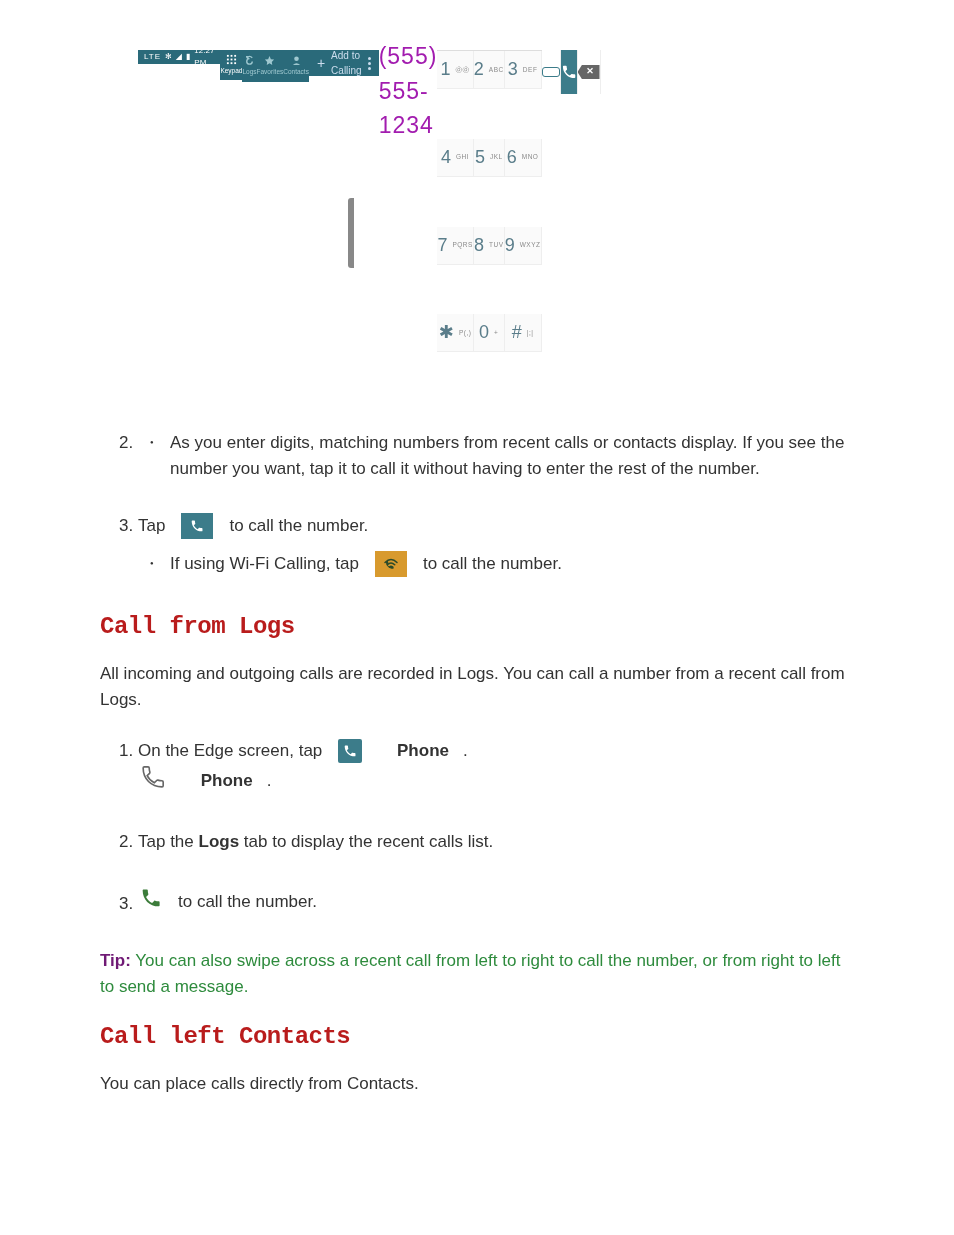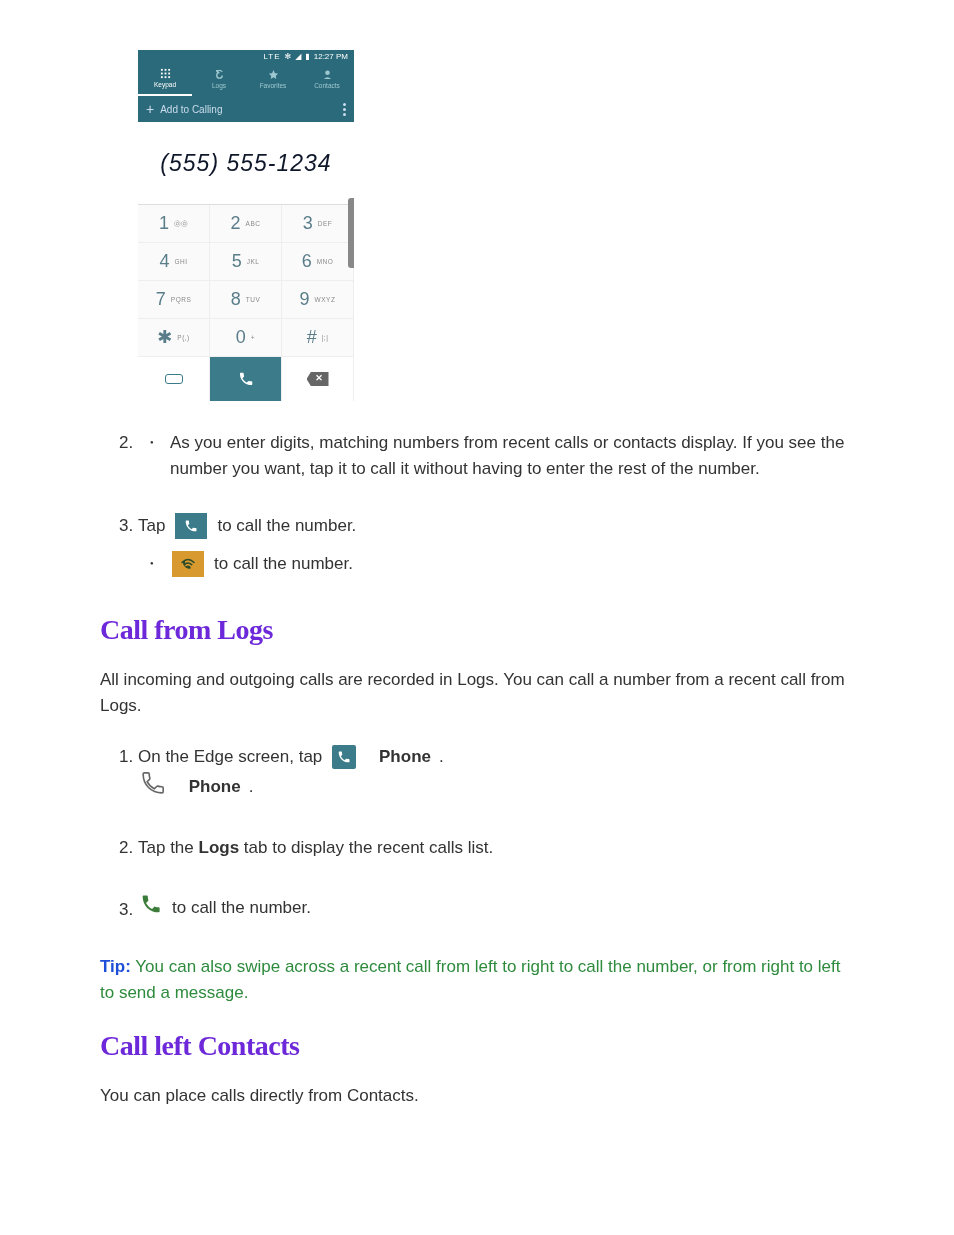--- a/index.html
+++ b/index.html
@@ -11,21 +11,21 @@
       width: 954px;
       padding: 50px 100px 40px 100px;
       line-height: 1.5;
     }
     .screenshot-holder { margin-left: 38px; margin-bottom: 28px; }
     .phone-shot {
       width: 216px;
       height: 352px;
       background: #fff;
       display: flex;
-      flex-direction: column;
+      flex-direction: row;
       position: relative;
       border: none;
     }
     .statusbar {
       height: 14px;
       background: #2a6a7a;
       color: #fff;
       font-size: 8px;
       display: flex;
       justify-content: flex-end;
@@ -36,21 +36,21 @@
     .statusbar span:first-child { letter-spacing: 1px; }
     .tabbar { height: 32px; background: #2a6a7a; display: flex; }
     .tab { flex: 1; display: flex; flex-direction: column; align-items: center; justify-content: center; color: #9fc8d0; font-size: 6.5px; gap: 1px; }
     .tab.sel { color: #fff; border-bottom: 2px solid #fff; }
     .tab-icon { width: 11px; height: 11px; }
     .addrow { height: 26px; background: #2a6a7a; display: flex; align-items: center; padding: 0 8px; color: #cde; font-size: 10px; gap: 6px; justify-content: space-between; }
     .addrow-left { display: flex; align-items: center; gap: 6px; }
     .plus { font-size: 14px; line-height: 1; }
     .dots { display:flex; flex-direction:column; gap:2px; }
     .dots span { width:3px; height:3px; background:#cde; border-radius:50%; display:block; }
-    .numdisplay { height: 82px; display:flex; align-items:center; justify-content:center; color:#0f172a; font-size: 23px; font-weight:300; letter-spacing:1px;font-style:italic; }
+    .numdisplay { height: 82px; display:flex; align-items:center; justify-content:center; color:#a21caf; font-size: 23px; font-weight:300; letter-spacing:1px; }
     .side-tab { position:absolute; right:0; top:148px; width:6px; height:70px; background:#888; border-radius:3px 0 0 3px; }
     .keypad { display:grid; grid-template-columns: repeat(3,1fr); border-top: 1px solid #ddd; }
     .key { height: 38px; display:flex; align-items:center; justify-content:center; gap:5px; border-right:1px solid #eee; border-bottom:1px solid #eee; background:#fafafa; }
     .key .dig { font-size:18px; color:#5a7d8a; font-weight:300; }
     .key .lett { font-size:6.5px; color:#8a8a8a; letter-spacing:0.5px; }
     .ctrlrow { display:grid; grid-template-columns: repeat(3,1fr); height: 44px; }
     .ctrl { display:flex; align-items:center; justify-content:center; background:#fff; border-right:1px solid #eee; }
     .ctrl.mid { background:#3c7c8a; }
     .vm-icon { width:18px; height:10px; border:1.5px solid #3c7c8a; border-radius:3px; }
     .bksp { width:22px; height:14px; background:#666; position:relative; clip-path: polygon(20% 0, 100% 0, 100% 100%, 20% 100%, 0 50%); display:flex; align-items:center; justify-content:center; color:#fff; font-size:9px; font-weight:bold; padding-left:3px; }
@@ -58,26 +58,26 @@
     ol.steps > li { margin-bottom: 32px; }
     ul.bull { list-style: none; padding-left: 32px; margin-top: 12px; }
     ul.bull > li { position: relative; margin-bottom: 16px; }
     ul.bull > li::before { content: "●"; font-size: 6px; position: absolute; left: -20px; top: 8px; }
     .inline-icon { display:inline-block; vertical-align: middle; margin: 0 2px; }
     .greenbox { width: 32px; height: 26px; background:#3c7c8a; display:inline-flex; align-items:center; justify-content:center; }
     .wifi-box { width: 32px; height: 26px; background:#d89a2e; display:inline-flex; align-items:center; justify-content:center; }
     .phone-icon-box { width:24px; height:24px; background:#3c7c8a; display:inline-flex; align-items:center; justify-content:center; border-radius:2px; }
     .handset-svg { fill:#fff; }
     .outline-handset { fill:none; stroke:#666; stroke-width:1.5; }
-    h2 { font-family: Liberation Serif, serif; font-weight: 900; font-size: 28px; color:#6d28d9; margin-top: 16px; margin-bottom: 16px; letter-spacing:-0.5px; }
+    h2 { font-family: Liberation Mono, monospace; font-weight: 900; font-size: 24px; color:#b91c1c; margin-top: 16px; margin-bottom: 16px; letter-spacing:-0.5px; }
     .bodytext { margin-bottom: 26px; }
     .ordash { margin: 22px 0 26px 0; }
     .tip { color: #2e8b3d; margin-top: 4px; margin-bottom: 20px; }
-    .tip b { color: #1d4ed8; }
-    .midstep { display:flex; align-items:center; flex-wrap:wrap; gap:8px; }
+    .tip b { color: #701a75; }
+    .midstep { display:flex; align-items:center; flex-wrap:wrap; gap:14px; }
     b.bold { font-weight:bold; }
   </style>
 </head>
 <body>
 
 <div class="screenshot-holder">
   <div class="phone-shot">
     <div class="statusbar">
       <span>LTE</span>
       <span>✻</span>
@@ -213,20 +213,21 @@
       <span class="inline-icon greenbox">
         <svg width="14" height="14" viewBox="0 0 24 24">
             <path class="handset-svg" d="M6.6 10.8c1.4 2.8 3.8 5.2 6.6 6.6l2.2-2.2c.3-.3.7-.4 1.1-.3 1.2.4 2.5.6 3.8.6.6 0 1.1.5 1.1 1.1V20c0 .6-.5 1.1-1.1 1.1C10.3 21.1 2.9 13.7 2.9 3.7 2.9 3.1 3.4 2.6 4 2.6h3.4c.6 0 1.1.5 1.1 1.1 0 1.3.2 2.6.6 3.8.1.4 0 .8-.3 1.1L6.6 10.8z"></path>
           </svg>
       </span>
       <span> to call the number.</span>
     </span>
     <ul class="bull">
       <li>
         <span class="midstep">
+          <span>If using Wi-Fi Calling, tap </span>
           <span class="inline-icon wifi-box">
             <svg width="18" height="18" viewBox="0 0 24 24">
                 <path d="M4 10 Q12 2 20 10 M7 13 Q12 8 17 13 M10 16 Q12 14 14 16" fill="none" stroke="#2a4a2a" stroke-width="2" stroke-linecap="round"></path>
                 <path d="M10 18 c1 2 2.5 3.5 4.5 4.5l1.3-1.3c.2-.2.5-.2.7-.1.7.2 1.5.4 2.2.4.4 0 .7.3.7.7v2c0 .4-.3.7-.7.7-6 0-10.8-4.9-10.8-10.8 0-.4.3-.7.7-.7h2c.4 0 .7.3.7.7 0 .8.1 1.5.4 2.2.1.2 0 .5-.1.7L10 18z" fill="#2a4a2a" transform="translate(-2,-4) scale(0.9)"></path>
               </svg>
           </span>
           <span> to call the number.</span>
         </span>
       </li>
     </ul>

